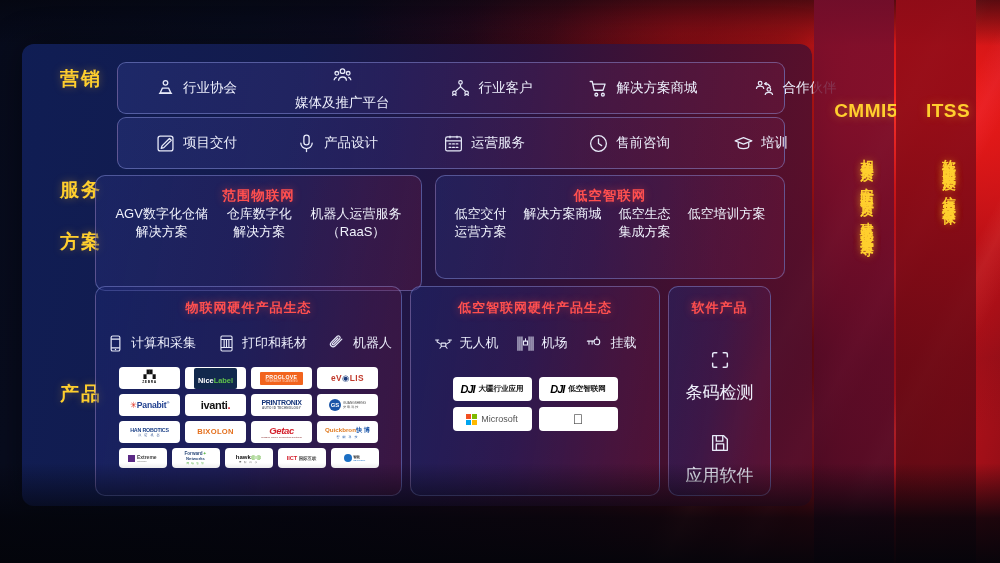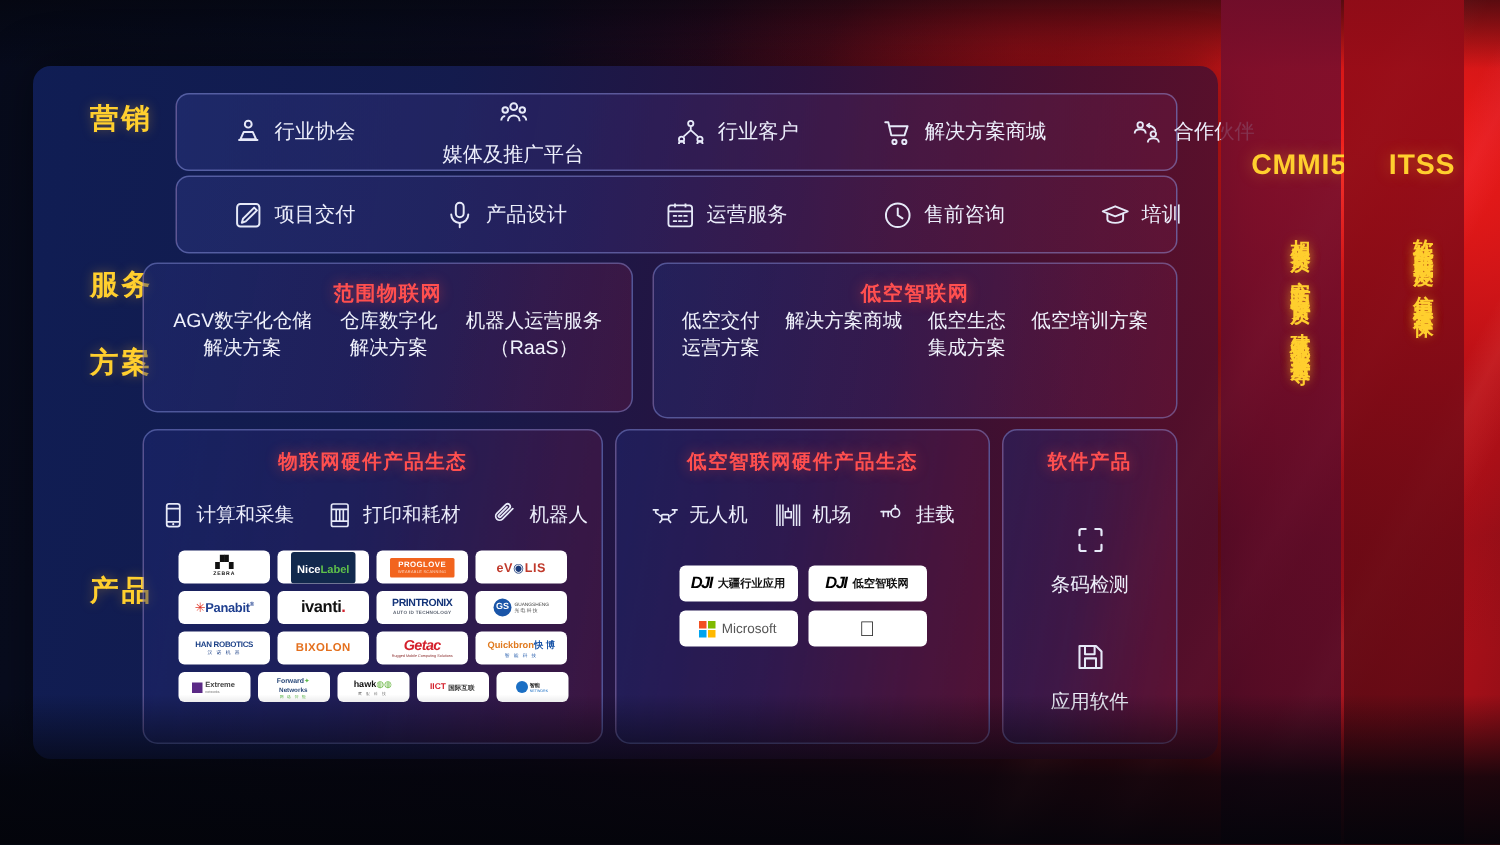--- a/index.html
+++ b/index.html
@@ -145,21 +145,21 @@
   .dgrid { display:flex; flex-direction:column; gap:6px; align-items:center; margin-top: 24px; }
   .drow { display:flex; gap:7px; }
   .dlogo { background:#fff; border-radius:4px; width:79px; height:24px; display:flex; align-items:center; justify-content:center; gap:4px; }
   .dji { font-size:11px; font-weight:900; font-style:italic; letter-spacing:-1px; color:#000; }
   .dtxt { font-size:7.5px; font-weight:700; color:#111; }
 
   
   .swblock { text-align:center; margin-top: 30px; }
   .swblock .ic { display:flex; align-items:center; justify-content:center; height:26px; }
   .swblock .ic svg { width:22px; height:22px; }
-  .swlabel { color:#eef0fb; font-size:13px; margin-top:8px; }
+  .swlabel { color:#eef0fb; font-size:17px; margin-top:8px; }
 
   
   .cert {
     position: absolute;
     top: 0; height: 563px;
     display: flex; flex-direction: column; align-items: center; padding-left: 24px;
   }
   .cert .band {
     position:absolute; inset:0;
   }
@@ -303,21 +303,21 @@
               <path d="M2.5 9 12 5.2 21.5 9 12 12.8z"></path>
               <path d="M6 10.8v4.4c0 1.5 2.7 2.6 6 2.6s6-1.1 6-2.6v-4.4"></path>
             </svg>
           </span>
         <span>培训</span>
       </div>
     </div>
 
     <div class="rowlabel" style="top:185px;">方案</div>
 
-    <div class="sbox" style="left:73px; top:131px; width:327px; height:100px;">
+    <div class="sbox" style="left:73px; top:131px; width:327px; height:116px;">
       <div class="sboxtitle">范围物联网</div>
       <div class="sitems">
         <div class="sitem">AGV数字化仓储
 解决方案</div>
         <div class="sitem">仓库数字化
 解决方案</div>
         <div class="sitem">机器人运营服务
 （RaaS）</div>
       </div>
     </div>
@@ -535,21 +535,21 @@
             </span>
             <span style="font-size:9px;color:#555;">Microsoft</span>
           </div>
           <div class="dlogo">
               <span style="font-size:14px;color:#111;line-height:1;"></span>
             </div>
         </div>
       </div>
     </div>
 
-    <div class="pbox" style="left:646px; top:242px; width:117px; height:210px;">
+    <div class="pbox" style="left:646px; top:242px; width:103px; height:210px;">
       <div class="pboxtitle">软件产品</div>
       <div class="swblock">
         <div class="ic">
             <svg viewBox="0 0 24 24" fill="none" stroke="#e6e9f8" stroke-width="1.6" stroke-linecap="round">
               <path d="M4 8.5V5.5a1.5 1.5 0 0 1 1.5-1.5H8.5M15.5 4h3A1.5 1.5 0 0 1 20 5.5v3M20 15.5v3a1.5 1.5 0 0 1-1.5 1.5h-3M8.5 20h-3A1.5 1.5 0 0 1 4 18.5v-3"></path>
             </svg>
           </div>
         <div class="swlabel">条码检测</div>
       </div>
       <div class="swblock" style="margin-top:26px;">

